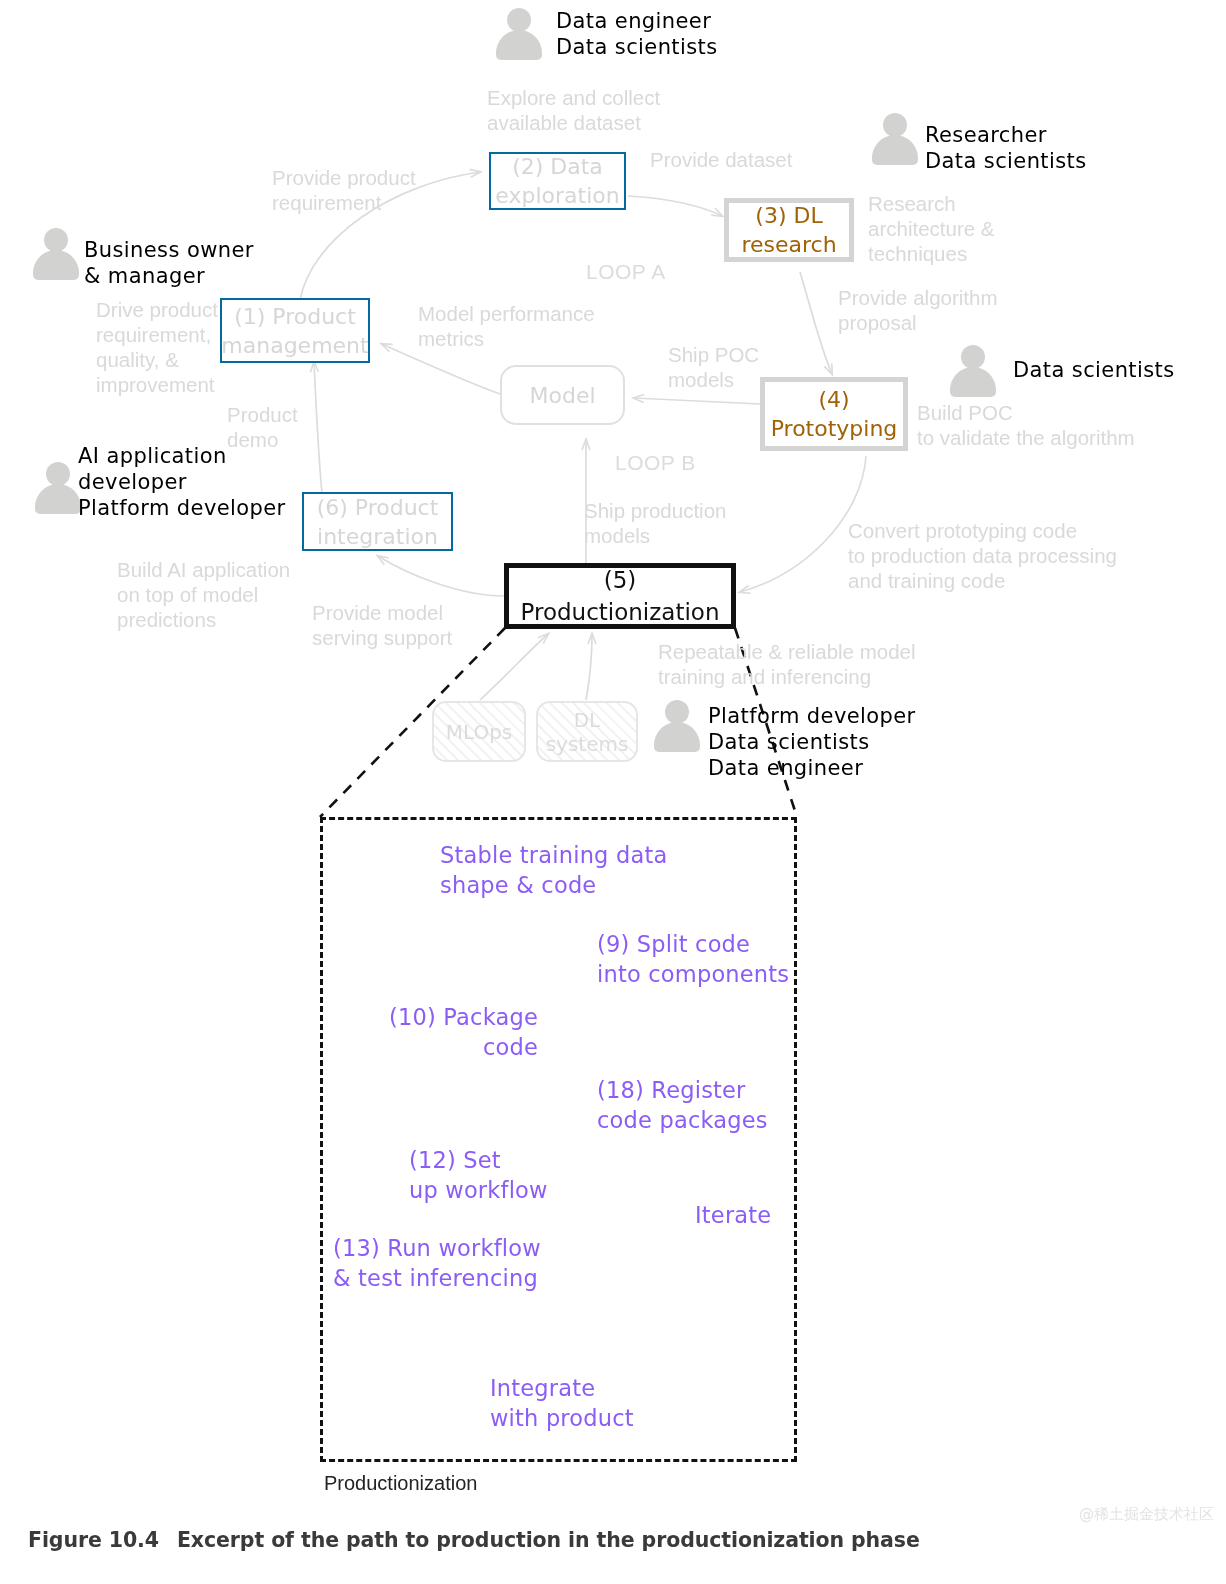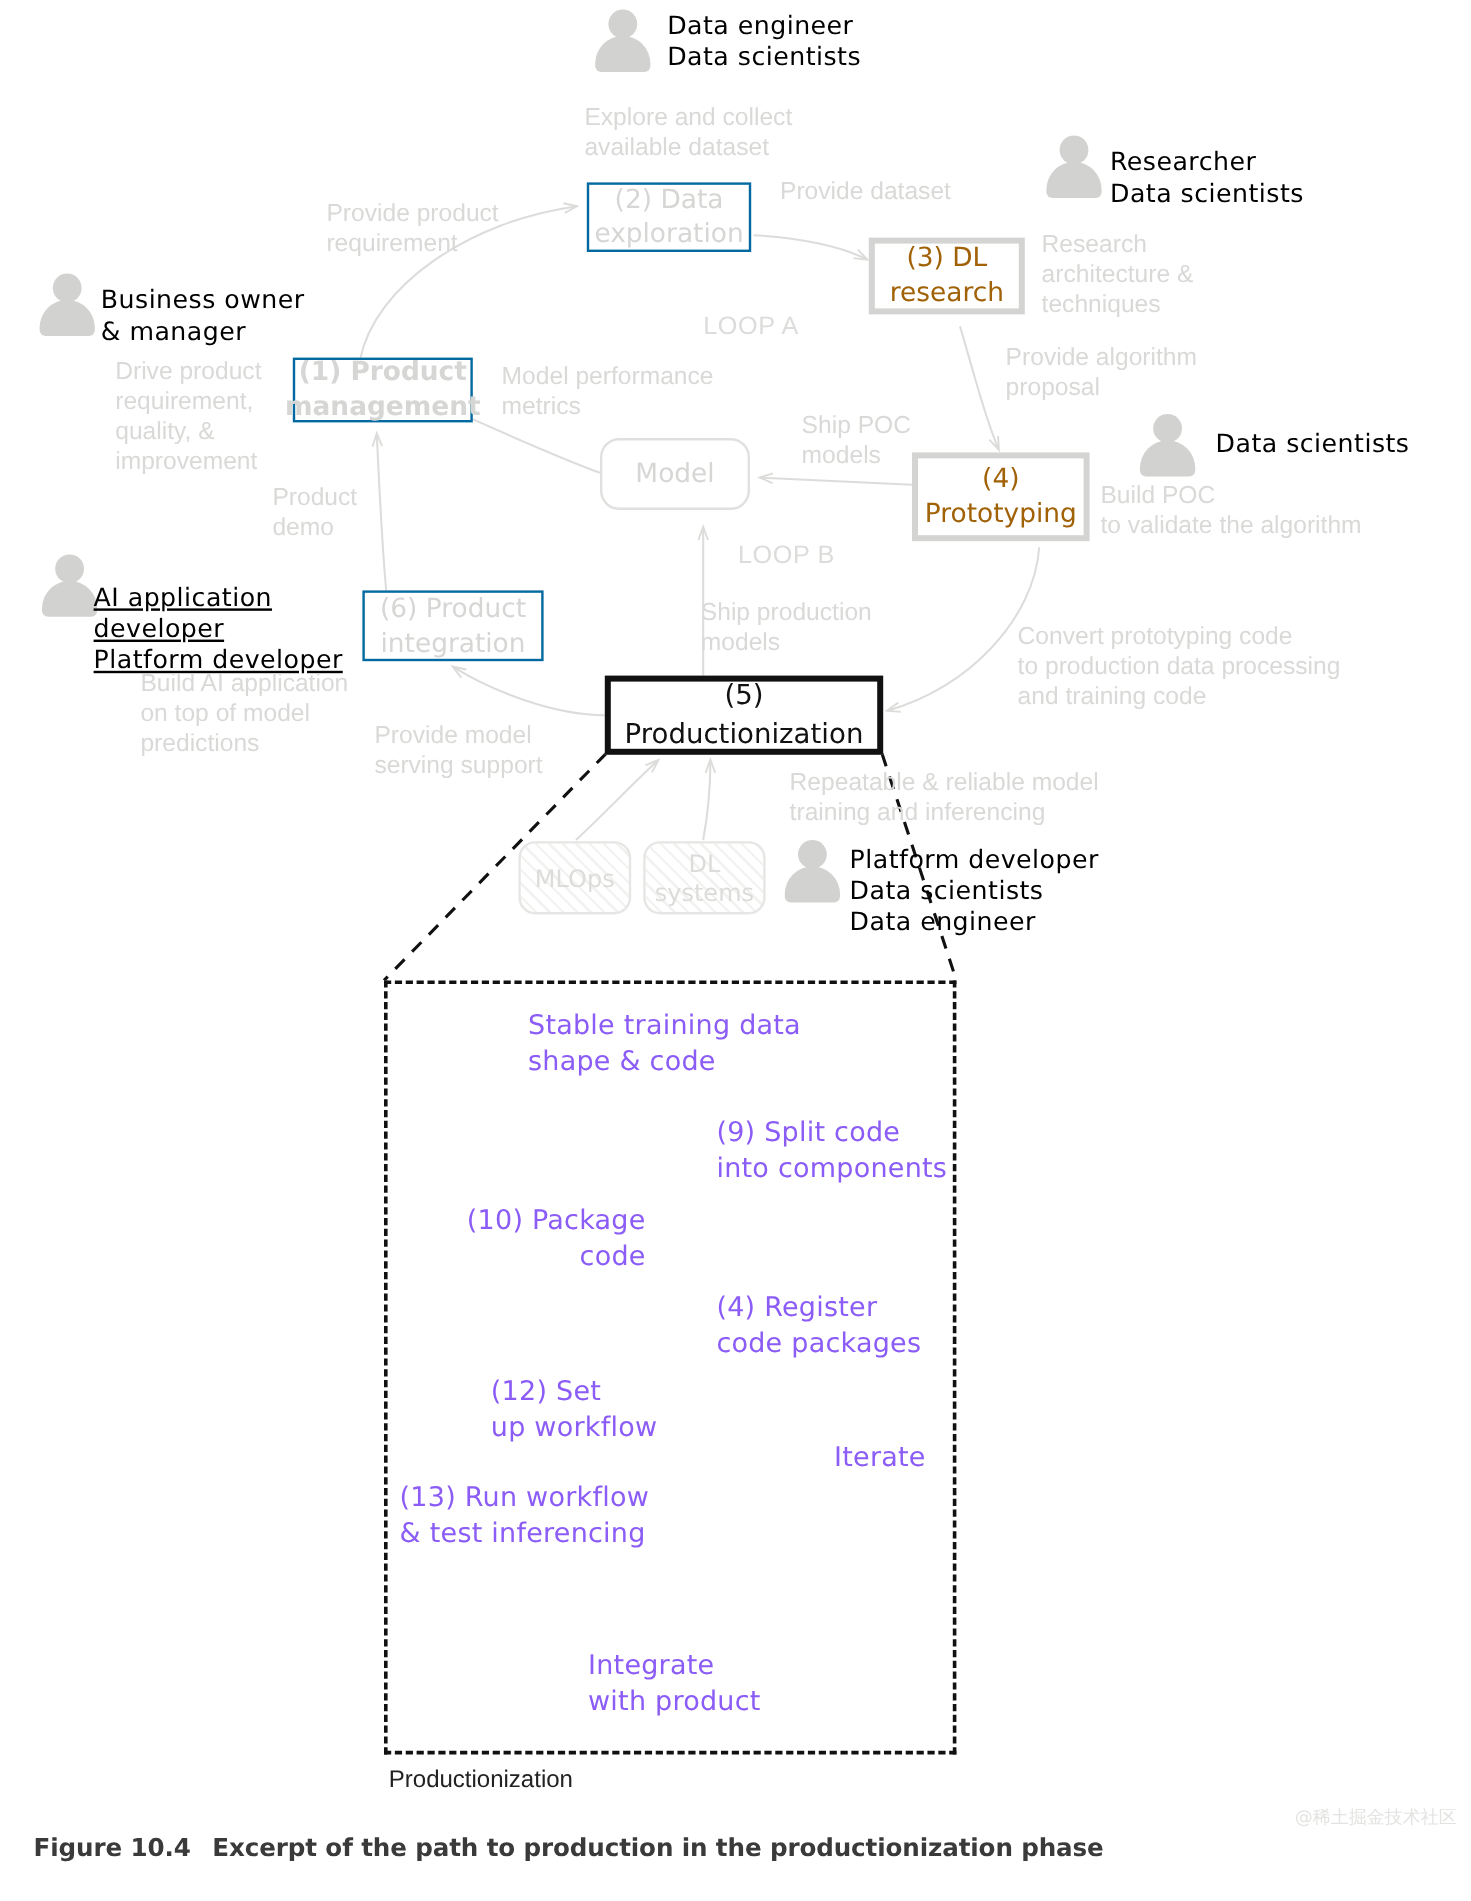--- a/index.html
+++ b/index.html
@@ -272,39 +272,39 @@
   <div class="persona" style="left:950px; top:345px;">
     <div class="head"></div>
     <div class="body"></div>
   </div>
   <div class="persona-label" style="left:1013px; top:357px;">Data scientists</div>
 
   <div class="persona" style="left:35px; top:462px;">
     <div class="head"></div>
     <div class="body"></div>
   </div>
-  <div class="persona-label" style="left:78px; top:485px;text-decoration:underline;">AI application
+  <div class="persona-label" style="left:78px; top:443px;">AI application
 developer
 Platform developer</div>
 
   <div class="persona" style="left:654px; top:700px;">
     <div class="head"></div>
     <div class="body"></div>
   </div>
   <div class="persona-label" style="left:708px; top:703px;">Platform developer
 Data scientists
 Data engineer</div>
 
   <div class="node plain" style="left:489px; top:152px; width:137px; height:58px;">(2) Data
 exploration</div>
 
   <div class="node thick" style="left:724px; top:198px; width:130px; height:64px;">(3) DL
 research</div>
 
-  <div class="node plain" style="left:244px; top:298px; width:150px; height:54px;font-weight:bold;">(1) Product
+  <div class="node plain" style="left:220px; top:298px; width:150px; height:65px;">(1) Product
 management</div>
 
   <div class="node rounded" style="left:500px; top:365px; width:125px; height:60px;">Model</div>
 
   <div class="node thick" style="left:760px; top:377px; width:148px; height:74px;">(4)
 Prototyping</div>
 
   <div class="node plain" style="left:302px; top:492px; width:151px; height:59px;">(6) Product
 integration</div>
 
@@ -373,21 +373,21 @@
 
   <div class="hand" style="left:440px; top:840px; z-index:7;">Stable training data
 shape &amp; code</div>
 
   <div class="hand right" style="left:597px; top:929px; z-index:7;">(9) Split code
 into components</div>
 
   <div class="hand lefty" style="left:389px; top:1002px; z-index:7; text-align:right;">(10) Package
 code</div>
 
-  <div class="hand right" style="left:597px; top:1075px; z-index:7;">(4) Register
+  <div class="hand right" style="left:597px; top:1075px; z-index:7;">(18) Register
 code packages</div>
 
   <div class="hand lefty" style="left:409px; top:1145px; z-index:7;">(12) Set
 up workflow</div>
 
   <div class="hand lefty" style="left:333px; top:1233px; z-index:7;">(13) Run workflow
 &amp; test inferencing</div>
 
   <div class="hand" style="left:695px; top:1200px; z-index:7;">Iterate</div>
 

